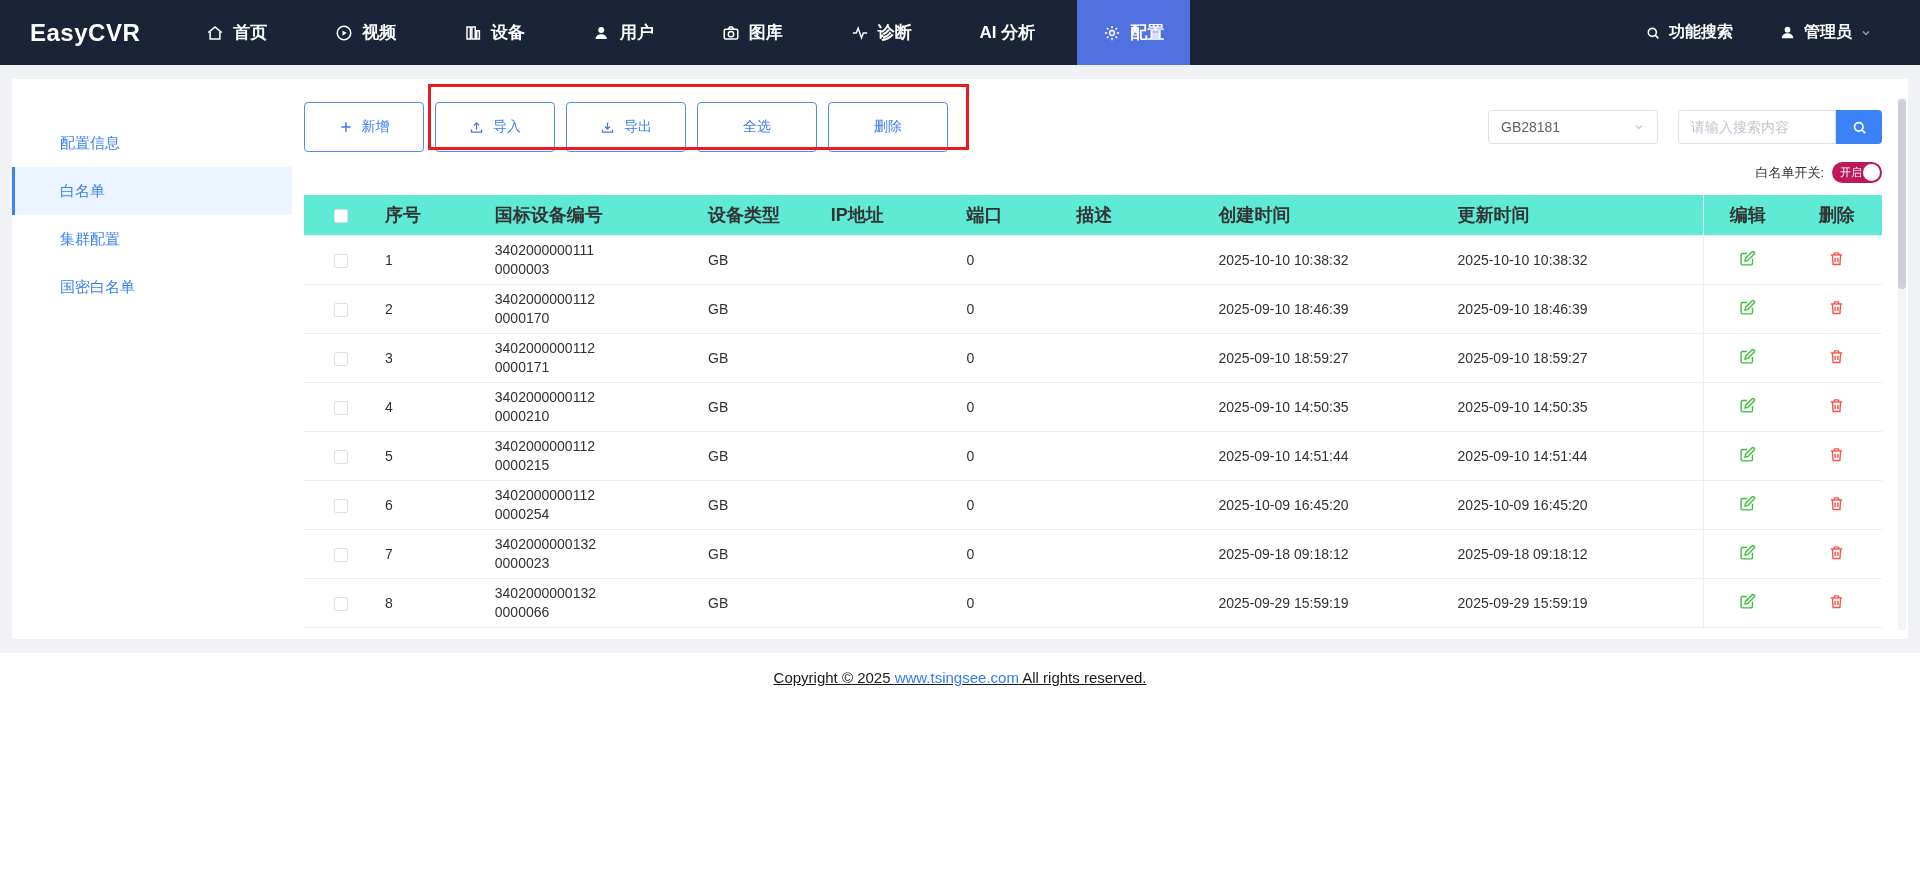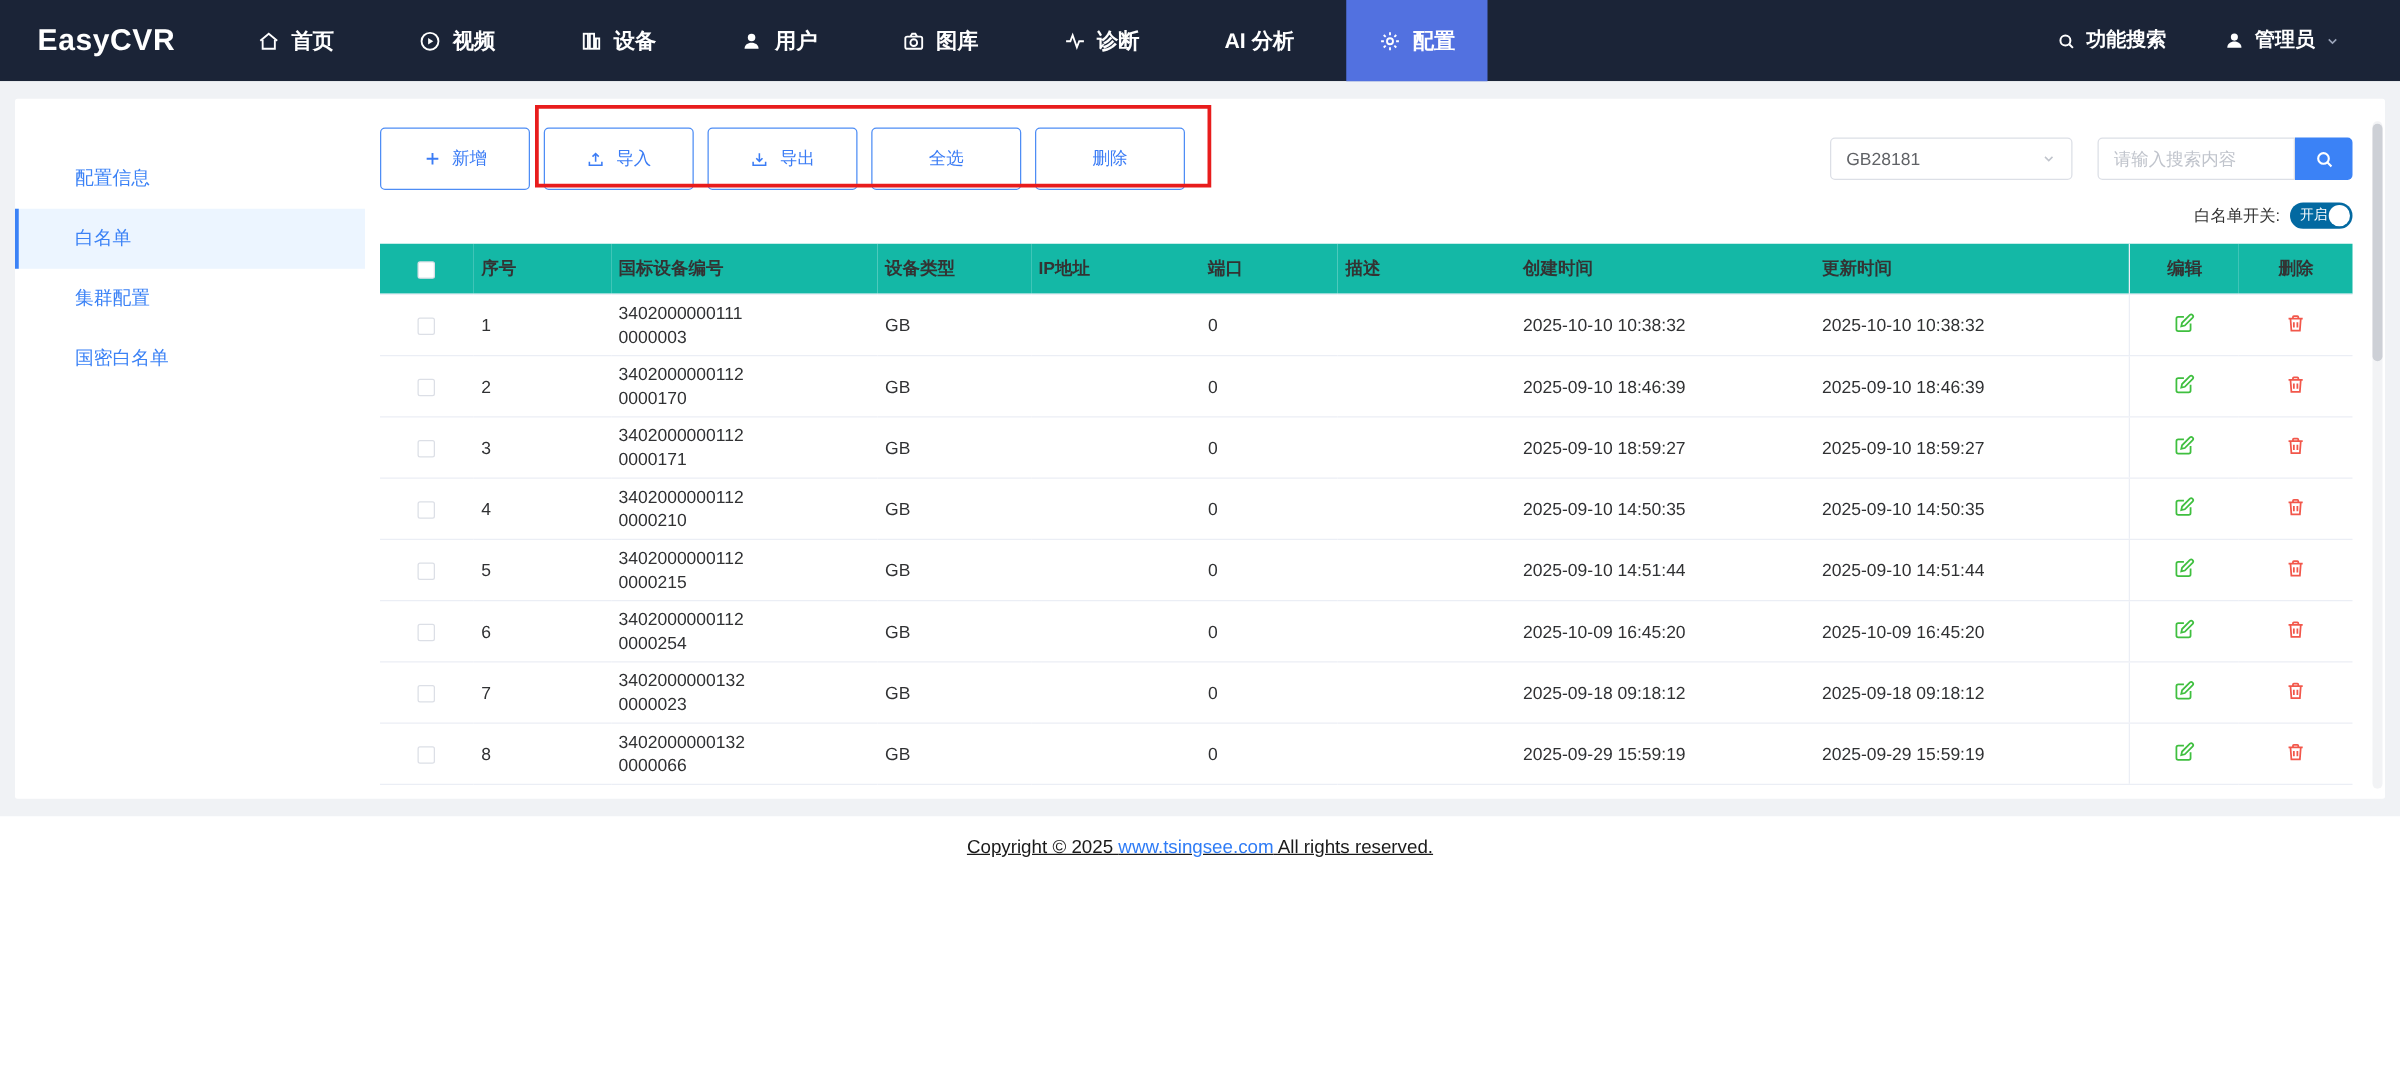--- a/index.html
+++ b/index.html
@@ -34,44 +34,44 @@
   
   .main { flex:1; padding:23px 26px 0 12px; }
   .toolbar { display:flex; align-items:center; }
   .btn {
     display:inline-flex; align-items:center; justify-content:center; gap:9px;
     width:120px; height:50px; border:1px solid #4e8df5; color:#3b7cf5; background:#fff;
     border-radius:4px; font-size:14px; cursor:pointer; margin-right:11px;
   }
   .toolbar-right { margin-left:auto; display:flex; align-items:center; }
   .select {
-    width:194px; height:34px; border:1px solid #dcdfe6; border-radius:4px;
+    width:170px; height:34px; border:1px solid #dcdfe6; border-radius:4px;
     display:flex; align-items:center; justify-content:space-between; padding:0 12px;
     color:#606266; font-size:14px; margin-right:20px; cursor:pointer; background:#fff;
   }
   .select .chev { color:#c0c4cc; }
   .search-input {
     width:158px; height:34px; border:1px solid #dcdfe6; border-radius:4px 0 0 4px;
     padding:0 12px; font-size:14px; color:#606266; outline:none;
     font-family:"Liberation Sans", sans-serif;
   }
   .search-input::placeholder { color:#c0c4cc; }
   .search-btn {
     width:46px; height:34px; background:#3b82f6; border:none; border-radius:0 4px 4px 0;
     display:flex; align-items:center; justify-content:center; color:#fff; cursor:pointer;
   }
   .switch-row { display:flex; justify-content:flex-end; align-items:center; gap:8px; margin-top:10px; font-size:13px; color:#333; }
-  .toggle { width:50px; height:21px; background:#0369a1; border-radius:11px; position:relative; cursor:pointer; }
+  .toggle { width:50px; height:21px; background:#be185d; border-radius:11px; position:relative; cursor:pointer; }
   .toggle .t-label { position:absolute; left:8px; top:4px; color:#fff; font-size:11px; line-height:13px; }
   .toggle .t-knob { position:absolute; right:2px; top:2px; width:17px; height:17px; background:#fff; border-radius:50%; }
 
   
   table { width:100%; border-collapse:collapse; table-layout:fixed; margin-top:12px; }
   thead th {
-    background:#14b8a6; height:40px; font-size:14px; font-weight:600; color:#333;
+    background:#5eead4; height:40px; font-size:18px; font-weight:600; color:#333;
     text-align:center; border-bottom:1px solid #ebeef5;
   }
   tbody td {
     height:49px; font-size:14px; color:#303133; text-align:center;
     border-bottom:1px solid #ebeef5; background:#fff;
   }
   th.al, td.al { text-align:left; padding-left:6px; }
   .device-id div { line-height:19px; }
   .checkbox {
     display:inline-block; width:14px; height:14px; border:1px solid #dcdfe6; border-radius:2px;

